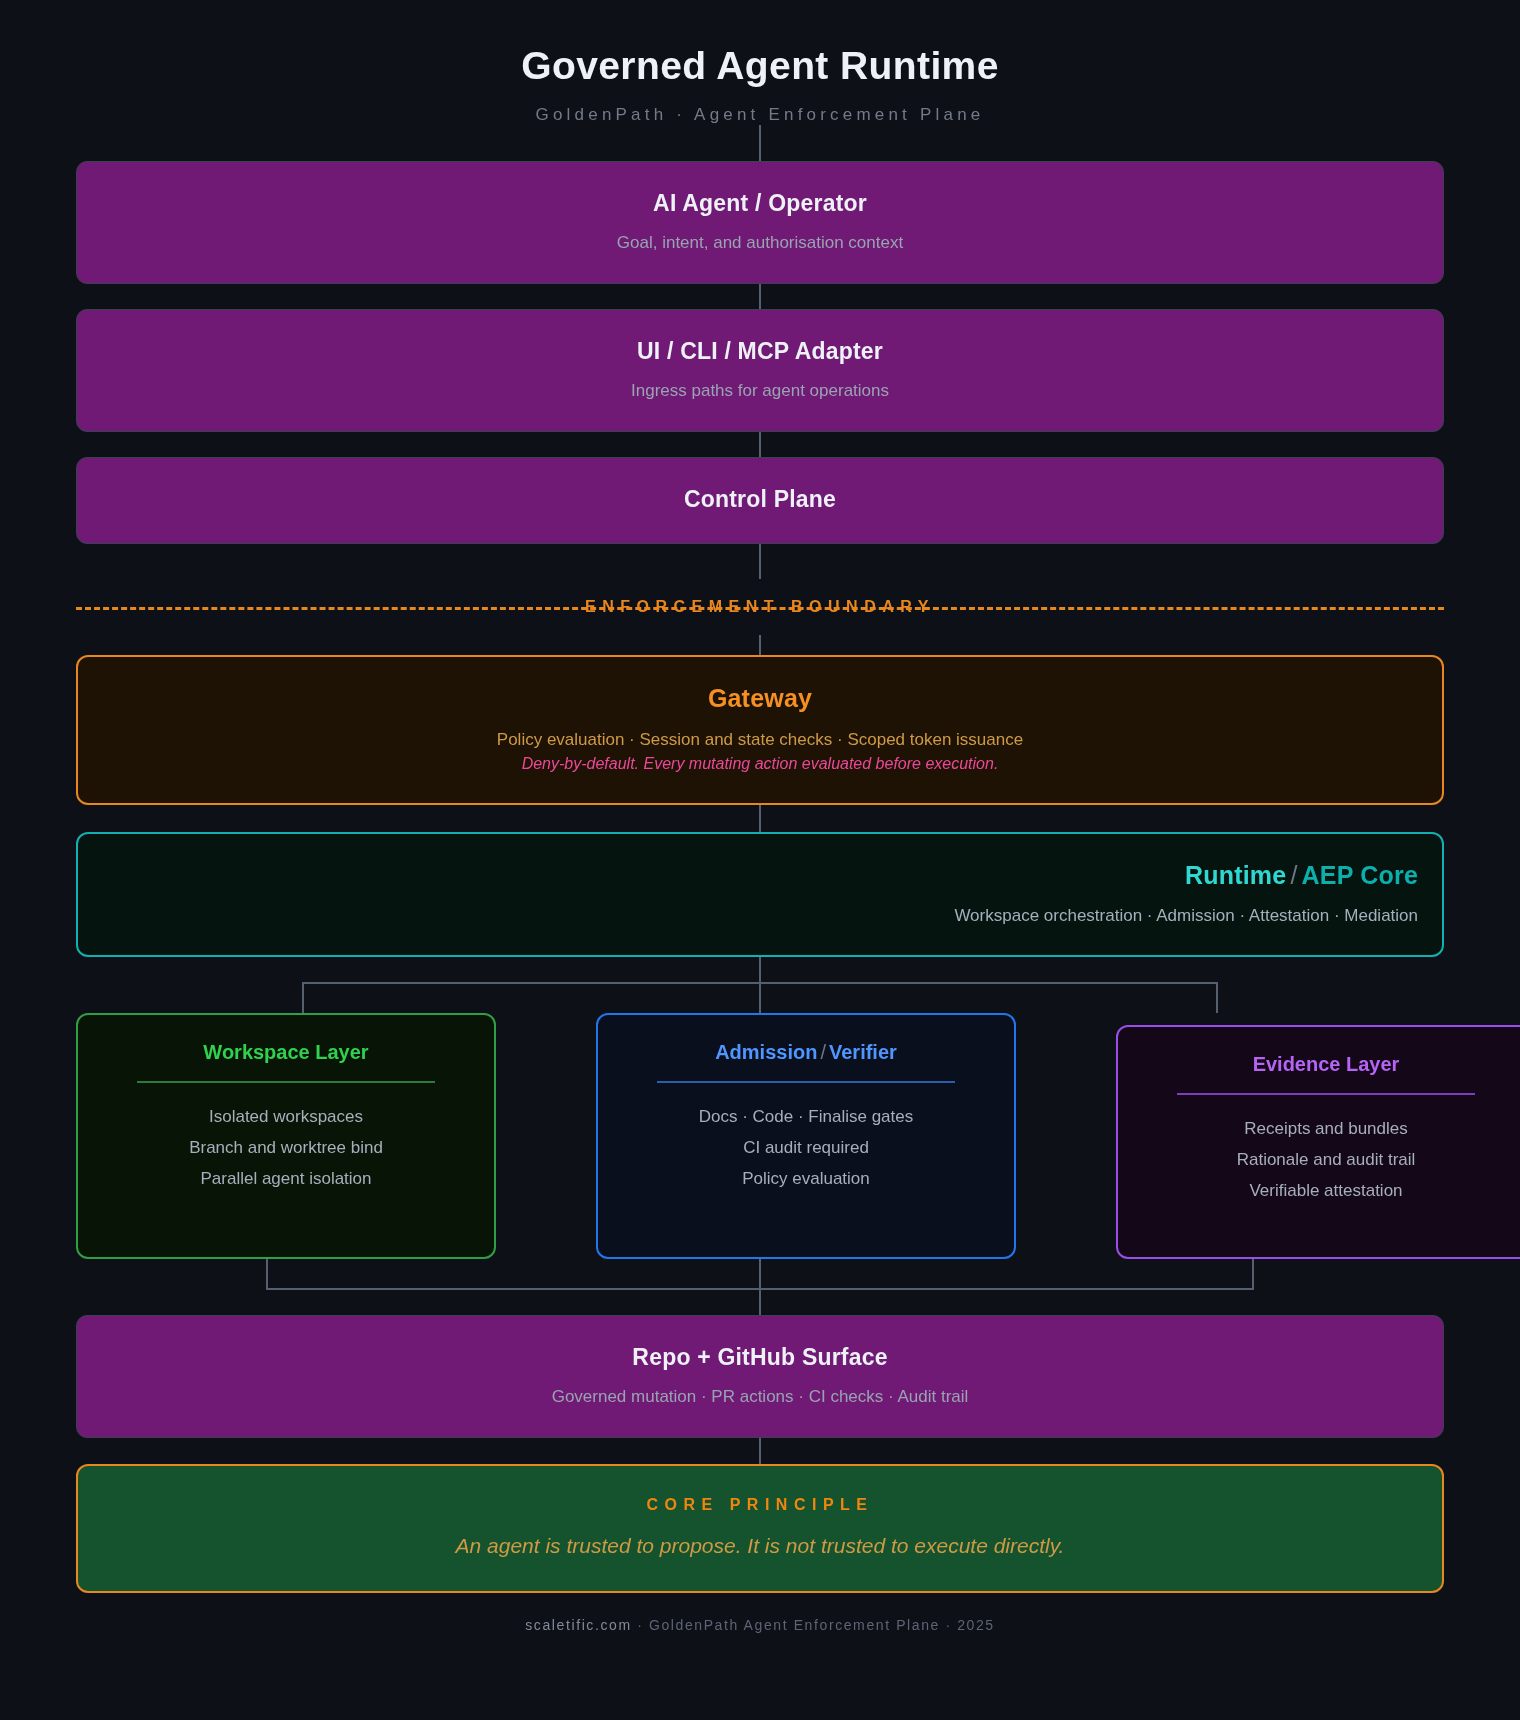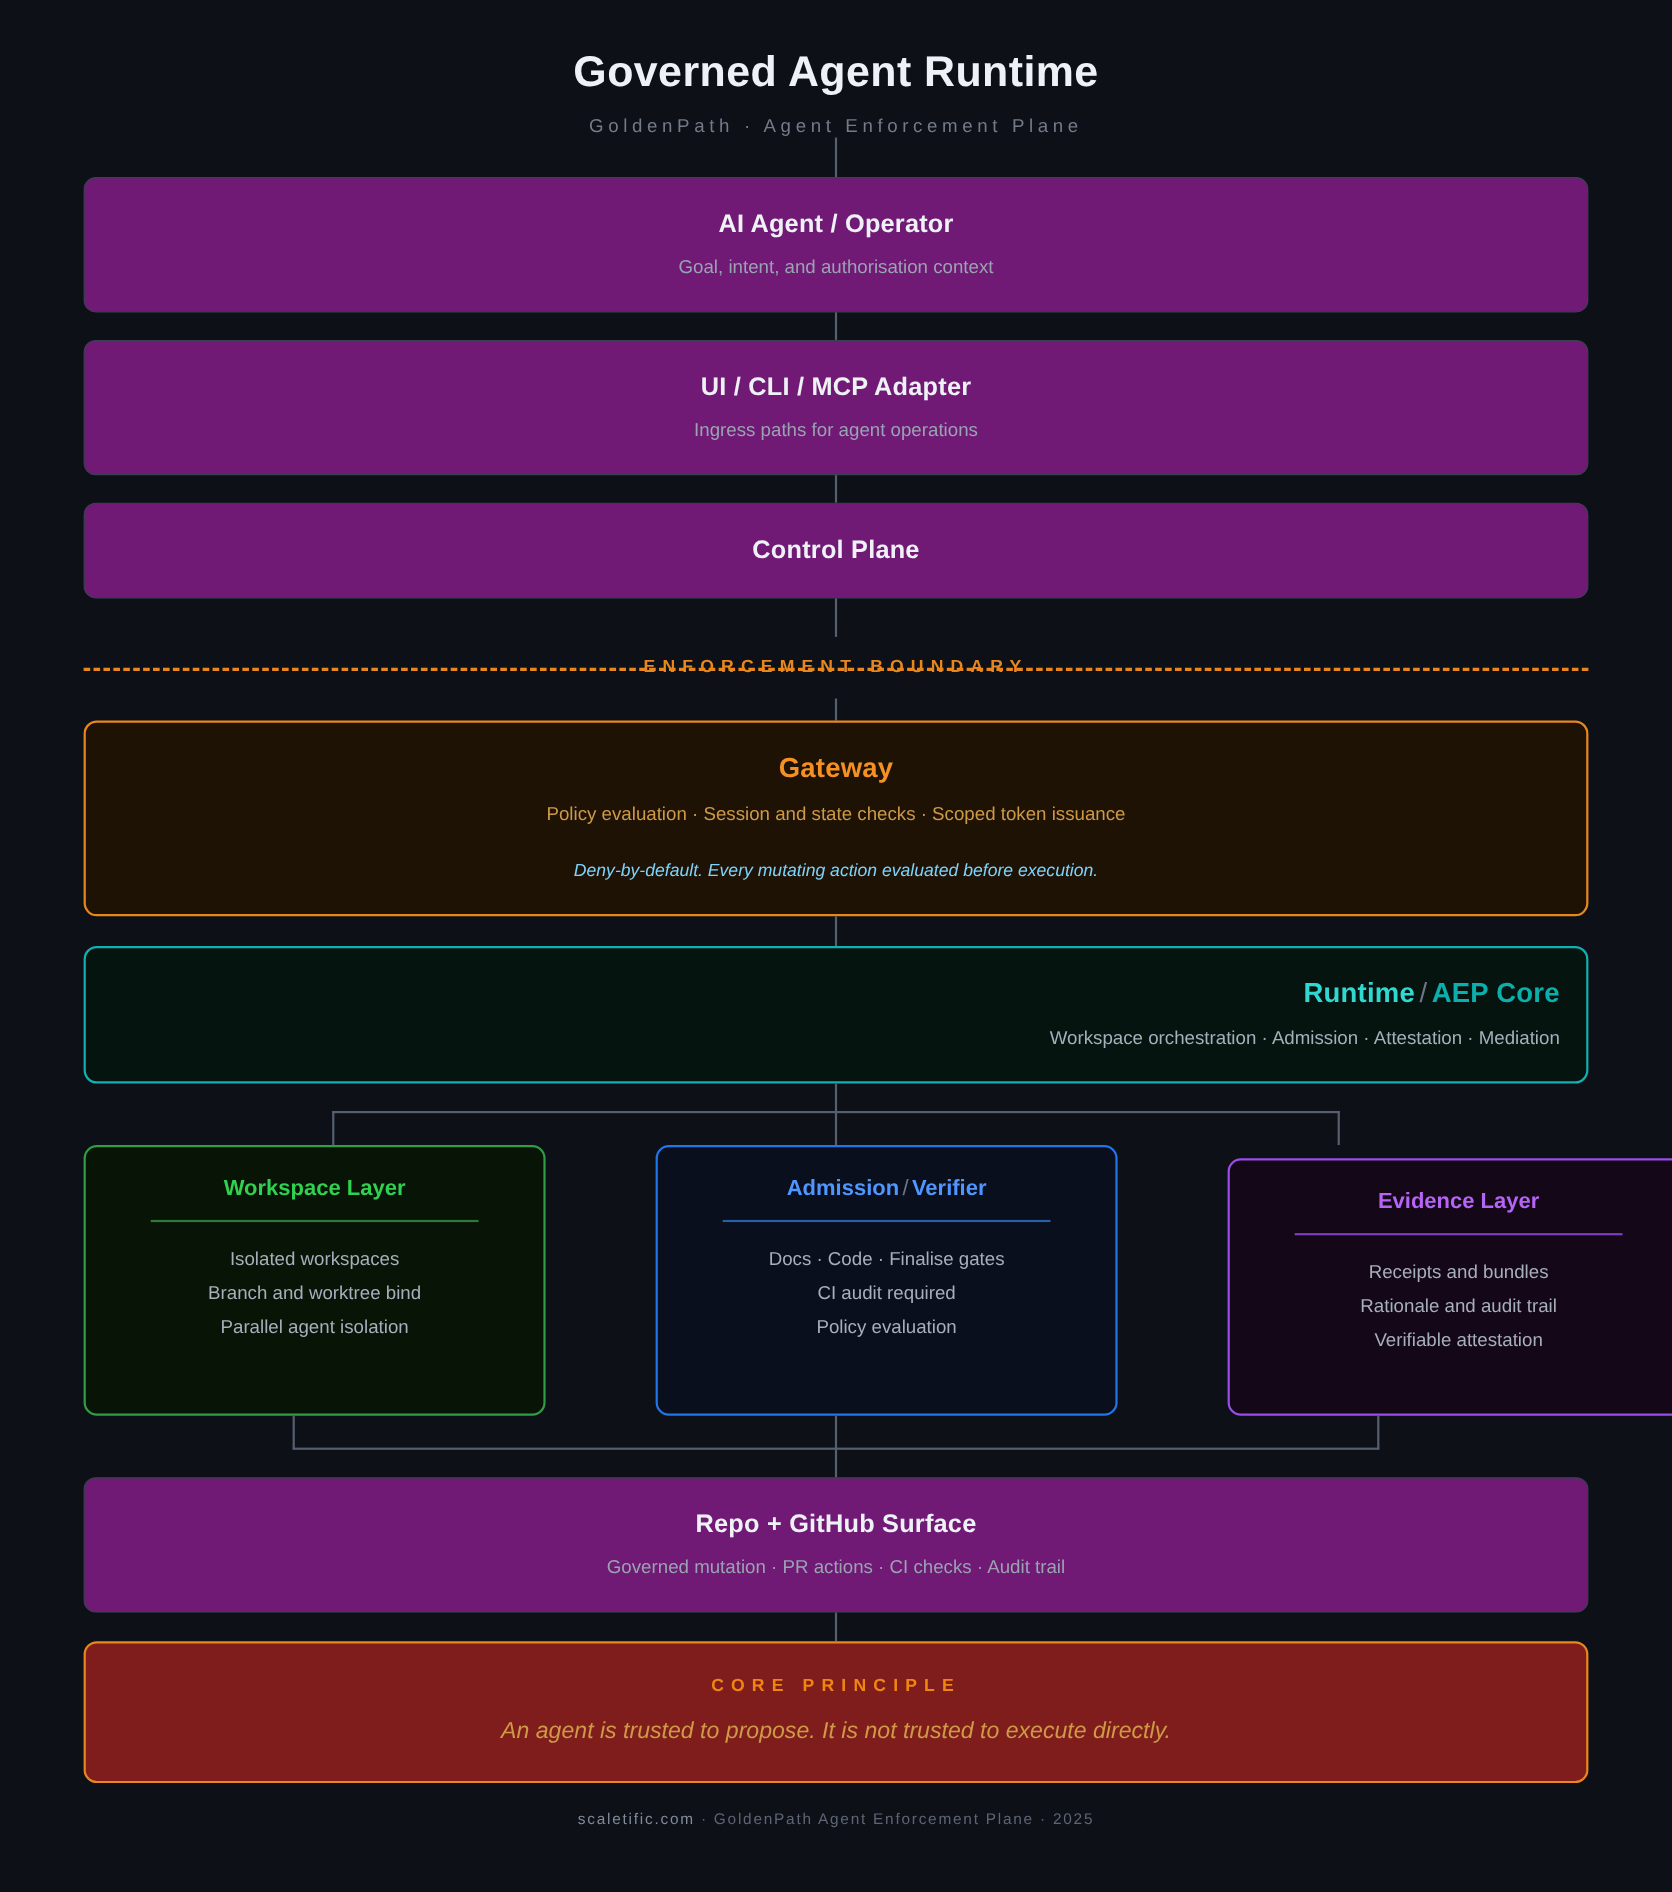--- a/index.html
+++ b/index.html
@@ -117,24 +117,24 @@
     letter-spacing: 0.2px;
   }
 
   .gateway-sub {
     margin-top: 17px;
     font-size: 17px;
     color: #cf9a46;
   }
 
   .gateway-note {
-    margin-top: 33px;
+    margin-top: 5px;
     font-size: 16px;
     font-style: italic;
-    color: #7dd3fc;
+    color: #ec4899;
   }
 
   
   .runtime {
     border: 2.5px solid #12b0b0;
     border-radius: 12px;
     background: #06140f;
     text-align: right;
     padding: 27px 24px 29px;
   }
@@ -265,21 +265,21 @@
     left: 50%; top: 29px;
     width: 2px; height: 27px;
     background: #555f70;
     transform: translateX(-50%);
   }
 
   
   .principle {
     border: 2.5px solid #e8871e;
     border-radius: 12px;
-    background: #7f1d1d;
+    background: #14532d;
     text-align: center;
     padding: 30px 24px 33px;
   }
 
   .principle-label {
     font-size: 16px;
     font-weight: bold;
     color: #f0860f;
     letter-spacing: 6.5px;
   }

